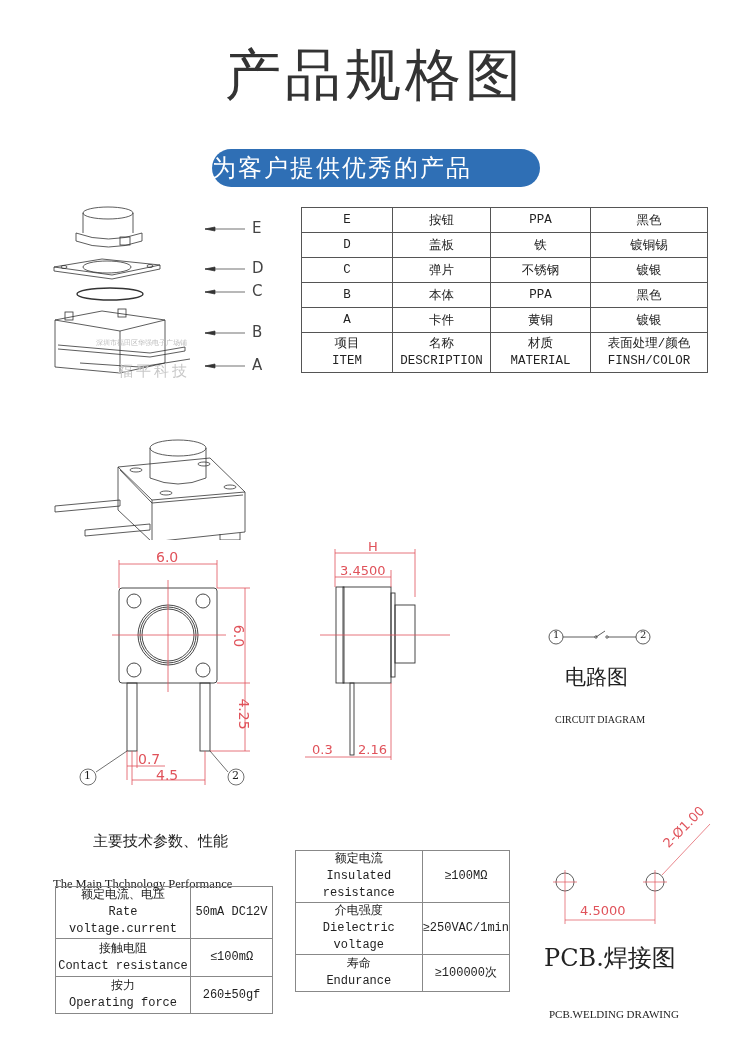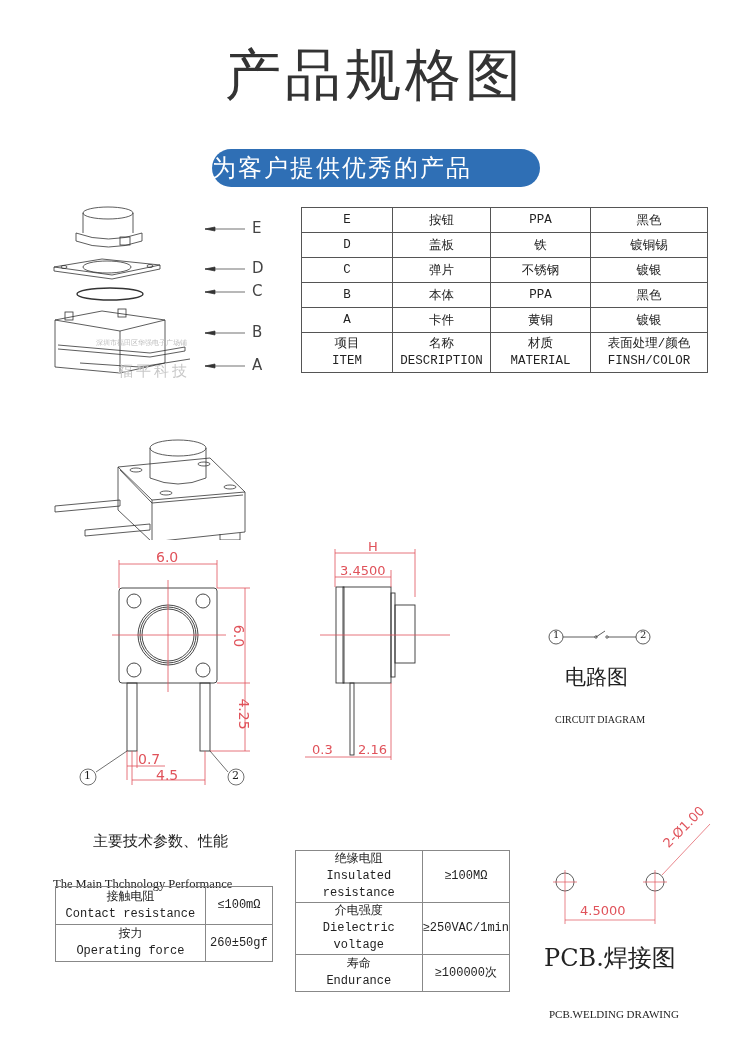--- a/index.html
+++ b/index.html
@@ -253,20 +253,27 @@
 <div class="abs" style="left:553px;top:629px;font-size:10px;">1</div>
 <div class="abs" style="left:640px;top:629px;font-size:10px;">2</div>
 <div class="abs" style="left:565px;top:663px;font-size:21px;font-family:'DejaVu Serif',serif;">电路图</div>
 <div class="abs label-mono" style="left:555px;top:693px;font-size:10px;">CIRCUIT DIAGRAM</div>
 
 <div class="abs" style="left:93px;top:832px;font-size:15px;">主要技术参数、性能</div>
 <div class="abs label-mono" style="left:53px;top:856px;font-size:12.5px;">The Main Thchnology Performance</div>
 
 <table class="spec" style="left:55px;top:886px;width:218px;">
   <tbody>
+      <tr style="height:38px">
+    <td style="width:135px">
+          <div>额定电流、电压</div>
+          <div>Rate voltage.current</div>
+        </td>
+    <td>50mA DC12V</td>
+  </tr>
   <tr style="height:38px">
     <td>
           <div>接触电阻</div>
           <div>Contact resistance</div>
         </td>
     <td>≤100mΩ</td>
   </tr>
   <tr style="height:37px">
     <td>
           <div>按力</div>
@@ -274,21 +281,21 @@
         </td>
     <td>260±50gf</td>
   </tr>
 </tbody>
   </table>
 
 <table class="spec" style="left:295px;top:850px;width:215px;">
   <tbody>
   <tr style="height:37px">
     <td>
-          <div>绝缘电阻</div>
+          <div>额定电流</div>
           <div>Insulated resistance</div>
         </td>
     <td>≥100MΩ</td>
   </tr>
   <tr style="height:37px">
     <td>
           <div>介电强度</div>
           <div>Dielectric voltage</div>
         </td>
     <td>≥250VAC/1min</td>

